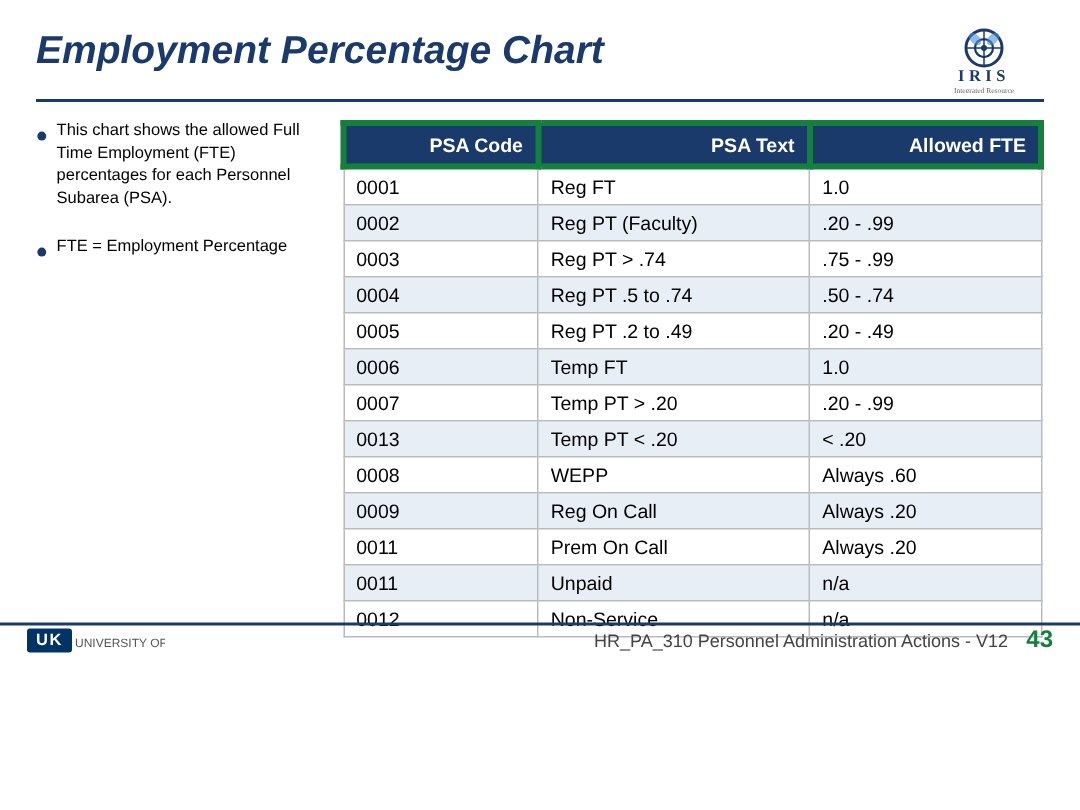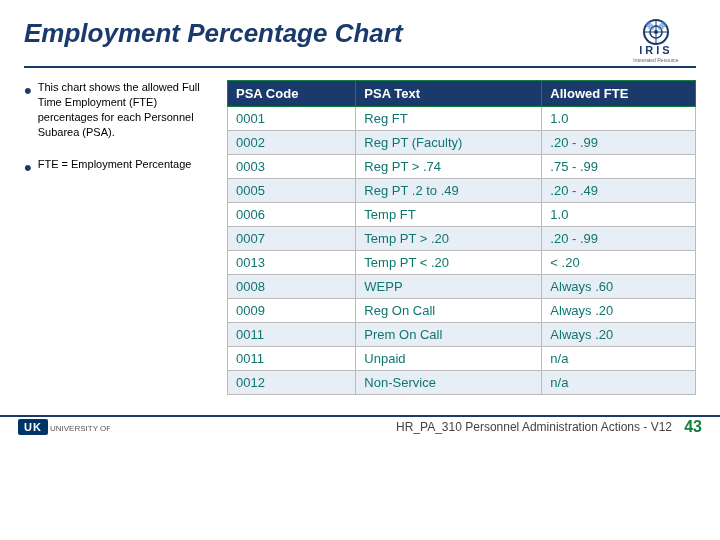--- a/index.html
+++ b/index.html
@@ -78,37 +78,37 @@
       font-size: 13px;
     }
 
     thead tr {
       background: #1a3a6b;
       color: #fff;
     }
 
     thead th {
       padding: 5px 8px;
-      text-align: left;
-      font-weight: bold;
-      border: 1px solid #15803d;
+      text-align: right;
+      font-weight: bold;
+      border: 4px solid #15803d;
     }
 
     tbody tr:nth-child(even) {
       background: #e8eef6;
     }
 
     tbody tr:nth-child(odd) {
       background: #fff;
     }
 
     tbody td {
       padding: 4px 8px;
       border: 1px solid #bbb;
-      color: #0f766e;
+      color: #000000;
     }
 
     .footer {
       position: absolute;
       bottom: 8px;
       left: 0;
       right: 0;
       display: flex;
       align-items: center;
       justify-content: space-between;
@@ -145,20 +145,21 @@
       color: #15803d;
       min-width: 30px;
       text-align: right;
     }
 
     
     .iris-logo-container {
       display: flex;
       flex-direction: column;
       align-items: flex-start;
+      font-family: Liberation Serif, serif;
     }
   </style>
 </head>
 <body>
 
 <div class="slide">
 
   <div class="header">
     <div class="title">Employment Percentage Chart</div>
     <div class="iris-logo-container">
@@ -210,20 +211,25 @@
               <td>0002</td>
               <td>Reg PT (Faculty)</td>
               <td>.20 - .99</td>
             </tr>
             <tr>
               <td>0003</td>
               <td>Reg PT &gt; .74</td>
               <td>.75 - .99</td>
             </tr>
             <tr>
+              <td>0004</td>
+              <td>Reg PT .5 to .74</td>
+              <td>.50 - .74</td>
+            </tr>
+            <tr>
               <td>0005</td>
               <td>Reg PT .2 to .49</td>
               <td>.20 - .49</td>
             </tr>
             <tr>
               <td>0006</td>
               <td>Temp FT</td>
               <td>1.0</td>
             </tr>
             <tr>

